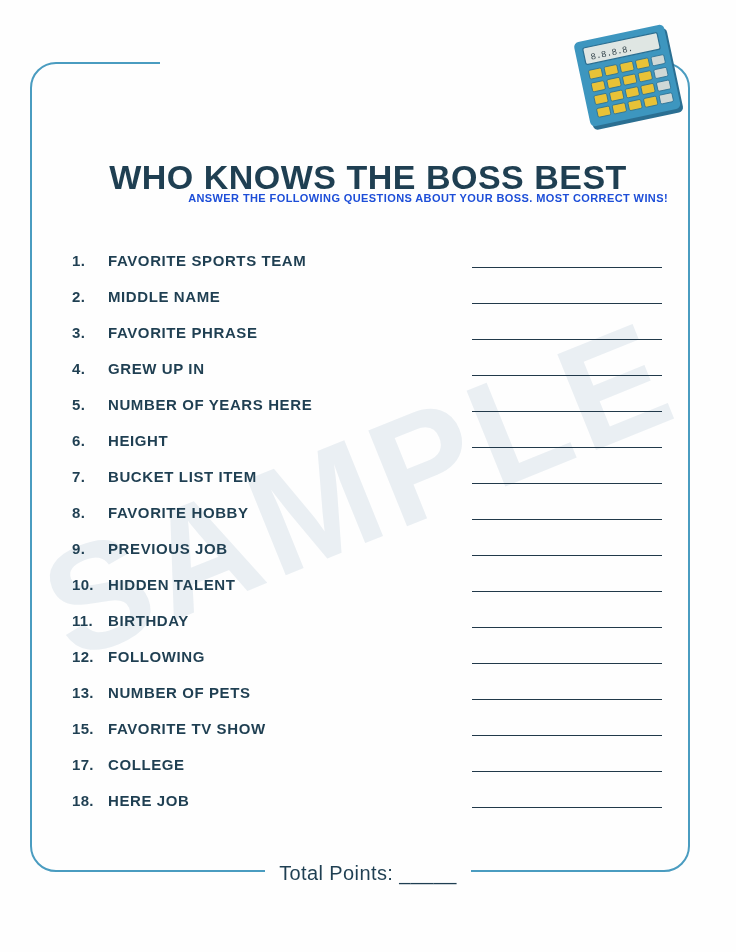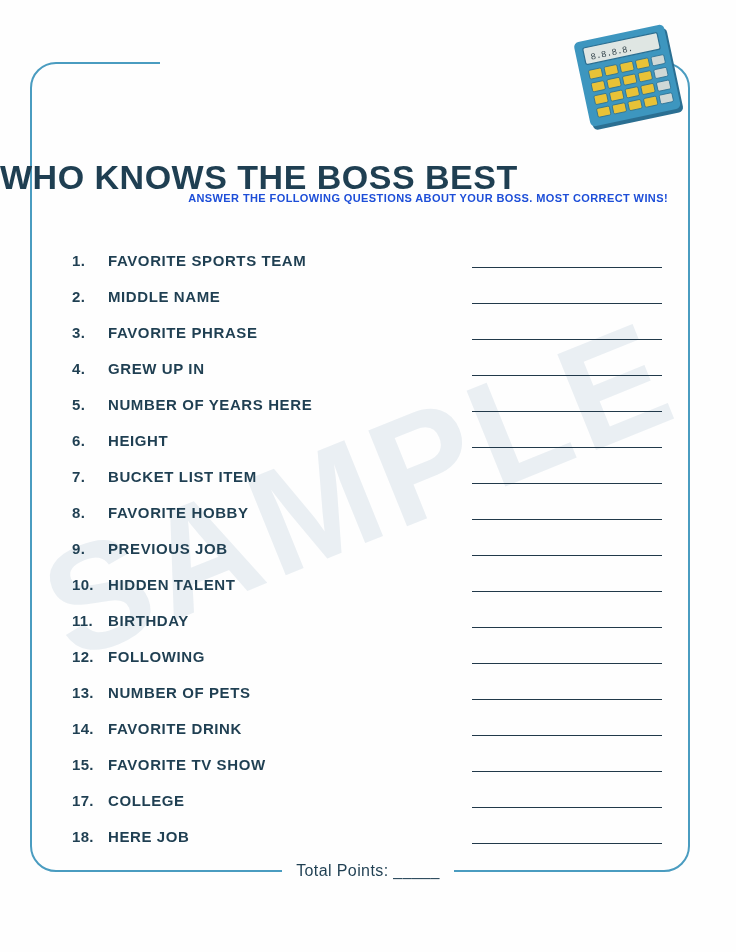--- a/index.html
+++ b/index.html
@@ -75,20 +75,21 @@
     letter-spacing: 0px;
     z-index: 4;
     line-height: 1.0;
   }
 
   .subtitle {
     position: absolute;
     left: 0;
     top: 130px;
     width: 736px;
+    text-align: center;
     font-family: "Liberation Sans", sans-serif;
     font-size: 34px;
     color: #1f3f52;
     letter-spacing: 0.5px;
     z-index: 4;
   }
 
   .instructions {
     position: absolute;
     left: 68px;
@@ -145,21 +146,21 @@
     max-width: 190px;
     margin-left: auto;
   }
 
   .total {
     position: absolute;
     left: 0;
     top: 862px;
     width: 736px;
     text-align: center;
-    font-size: 16px;
+    font-size: 20px;
     color: #1f3f52;
     letter-spacing: 0.4px;
     z-index: 5;
     background: transparent;
   }
   .total-inner {
     display: inline-block;
     background: #fefefe;
     padding: 0 14px;
   }
@@ -246,25 +247,20 @@
       <span class="line"></span>
     </div>
     <div class="row">
       <span class="num">12.</span>
       <span class="label">FOLLOWING</span>
       <span class="line"></span>
     </div>
     <div class="row">
       <span class="num">13.</span>
       <span class="label">NUMBER OF PETS</span>
-      <span class="line"></span>
-    </div>
-    <div class="row">
-      <span class="num">14.</span>
-      <span class="label">FAVORITE DRINK</span>
       <span class="line"></span>
     </div>
     <div class="row">
       <span class="num">15.</span>
       <span class="label">FAVORITE TV SHOW</span>
       <span class="line"></span>
     </div>
     <div class="row">
       <span class="num">17.</span>
       <span class="label">COLLEGE</span>

